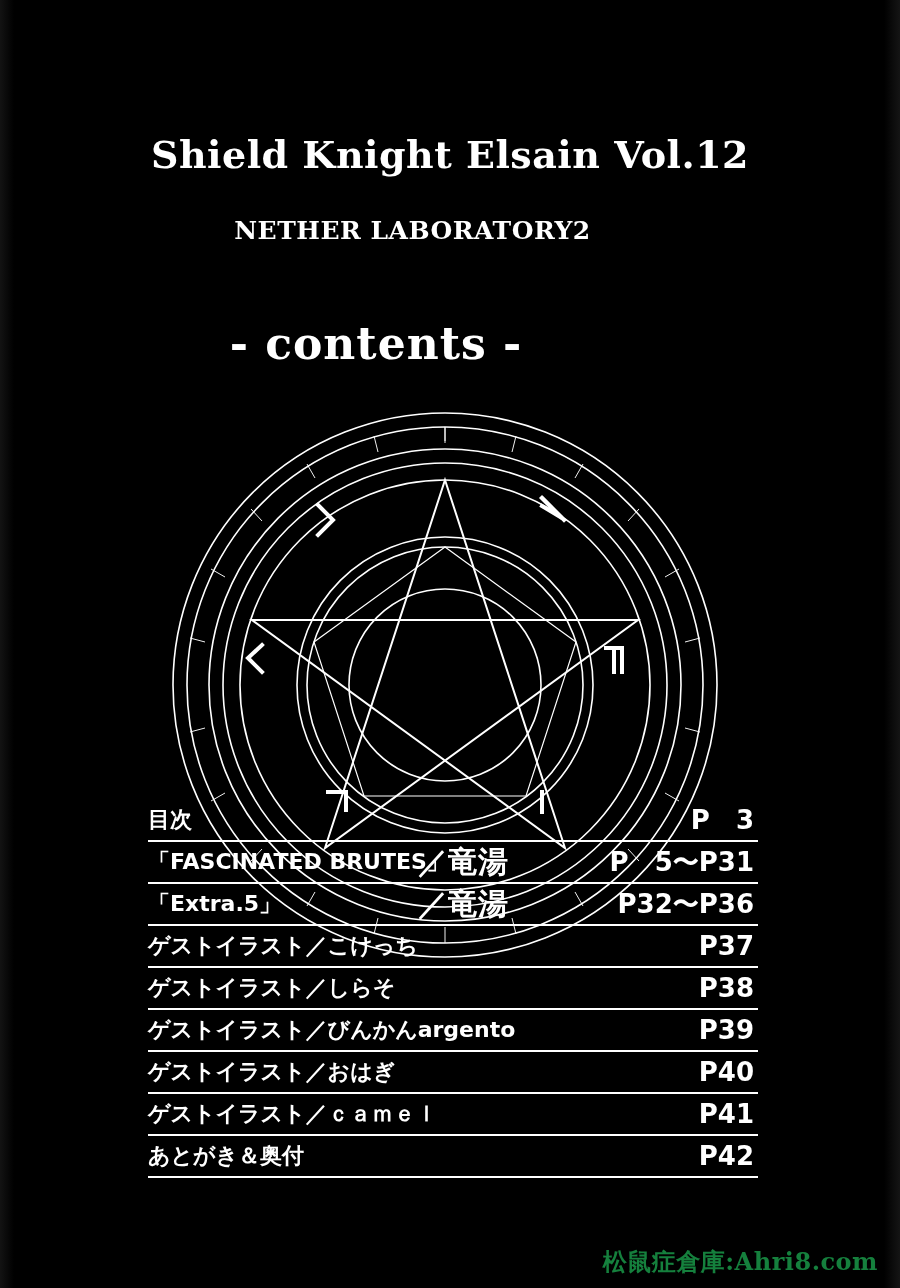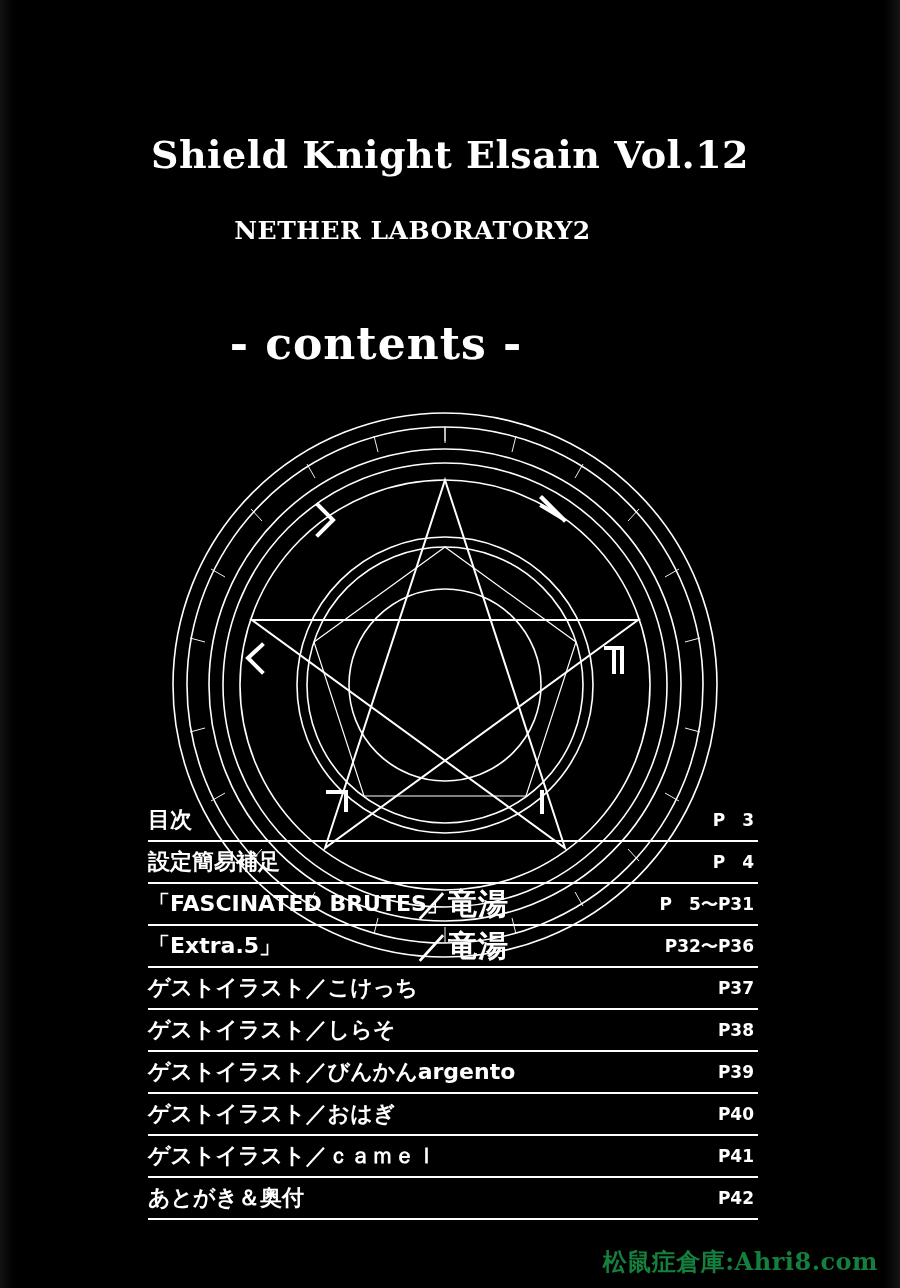--- a/index.html
+++ b/index.html
@@ -112,21 +112,21 @@
     font-family: "DejaVu Sans", sans-serif;
     font-size: 30px;
     line-height: 1;
     white-space: nowrap;
     color: #ffffff;
     position: absolute;
     left: 270px;
   }
   .toc-page {
     font-family: "DejaVu Sans", sans-serif;
-    font-size: 17px;
+    font-size: 26px;
     line-height: 1;
     white-space: nowrap;
     color: #ffffff;
     position: absolute;
     right: 4px;
     text-align: right;
   }
   .watermark {
     position: absolute;
     right: 22px;
@@ -216,25 +216,20 @@
     </svg>
   </div>
 
   <div class="toc">
     <div class="toc-row">
       <span class="toc-title">目次</span>
       <span class="toc-mid"></span>
       <span class="toc-page">P　3</span>
     </div>
     <div class="toc-row">
-      <span class="toc-title">設定簡易補足</span>
-      <span class="toc-mid"></span>
-      <span class="toc-page">P　4</span>
-    </div>
-    <div class="toc-row">
       <span class="toc-title">「FASCINATED BRUTES」</span>
       <span class="toc-mid">／竜湯</span>
       <span class="toc-page">P　5〜P31</span>
     </div>
     <div class="toc-row">
       <span class="toc-title">「Extra.5」</span>
       <span class="toc-mid">／竜湯</span>
       <span class="toc-page">P32〜P36</span>
     </div>
     <div class="toc-row">

